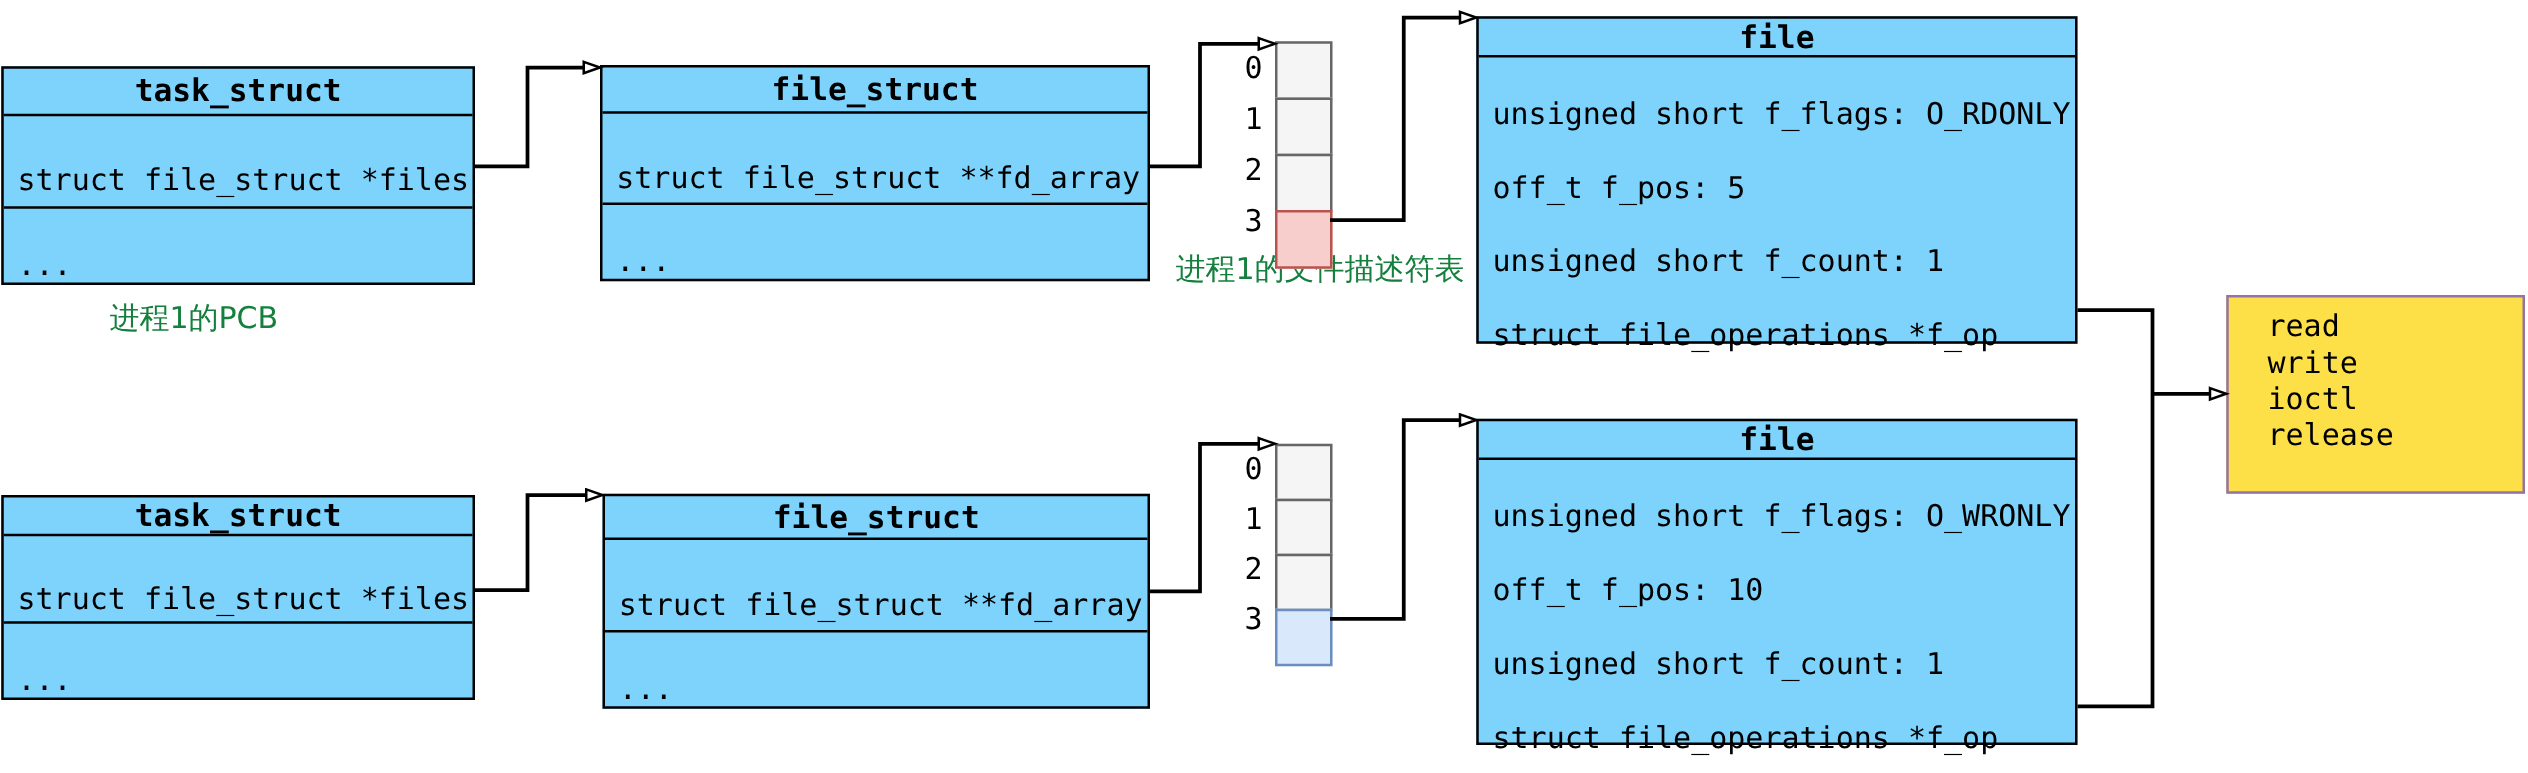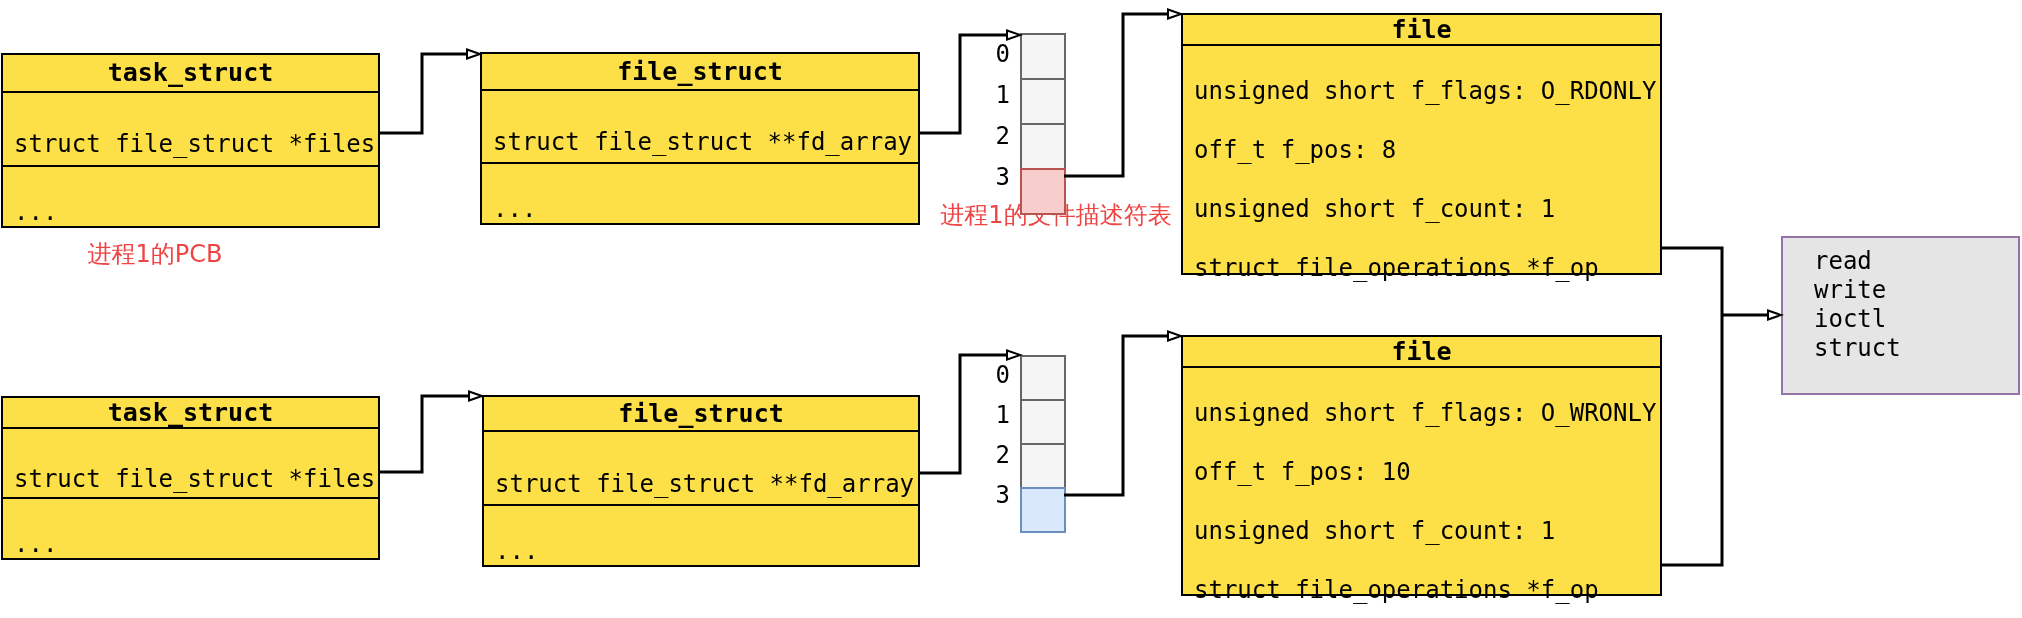--- a/index.html
+++ b/index.html
@@ -1,34 +1,34 @@
 <!DOCTYPE html>
 <html><head>
 <meta charset="utf-8">
 <style>
   html,body{margin:0;padding:0;background:#fff;}
   #canvas{position:relative;width:2022px;height:618px;background:#ffffff;overflow:hidden;
           font-family:"DejaVu Sans Mono",monospace;color:#000;}
   .abs{position:absolute;box-sizing:border-box;}
-  .sbox{border:2px solid #000;background:#fde047;display:flex;flex-direction:column;}
+  .sbox{border:2px solid #000;background:#7dd3fc;display:flex;flex-direction:column;}
   .sbox .title{font-weight:bold;font-size:25px;display:flex;align-items:center;justify-content:center;
                border-bottom:2px solid #000;}
   .sbox .row{font-size:24px;display:flex;align-items:center;padding-left:11px;white-space:nowrap;margin-top:31px;}
   .sbox .row.divided{border-bottom:2px solid #000;}
   .sbox .row.grow{flex:1;}
   .fdcol{display:flex;flex-direction:column;}
   .fdcell{width:42px;height:43px;border:2px solid #666;background:#f5f5f5;}
   .fdcell + .fdcell{margin-top:-2px;}
   .fdcell.hl-red{background:#f8cecc;border-color:#b85450;position:relative;z-index:2;}
   .fdcell.hl-blue{background:#dae8fc;border-color:#6c8ebf;position:relative;z-index:2;}
   .idxcol{display:flex;flex-direction:column;align-items:flex-end;font-size:24px;}
   .idxcol div{display:flex;align-items:center;}
-  .redlabel{color:#ef4444;font-size:24px;text-align:center;white-space:nowrap;
+  .redlabel{color:#15803d;font-size:24px;text-align:center;white-space:nowrap;
             font-family:"DejaVu Sans","Liberation Sans",sans-serif;}
-  .fopsbox{background:#e5e5e5;border:2px solid #9673a6;font-size:24px;line-height:29px;
+  .fopsbox{background:#fde047;border:2px solid #9673a6;font-size:24px;line-height:29px;
            padding:9px 0 0 31px;}
   .fopstitle{font-size:24px;text-align:center;white-space:nowrap;}
   svg.wires{position:absolute;left:0;top:0;pointer-events:none;z-index:5;}
 </style>
 </head>
 <body>
 
 <div id="canvas">
 
   <div class="abs sbox" style="left:1px;top:53px;width:379px;height:175px;">
@@ -54,21 +54,21 @@
     <div class="fdcell"></div>
     <div class="fdcell"></div>
     <div class="fdcell"></div>
     <div class="fdcell hl-red"></div>
   </div>
   <div class="abs redlabel" style="left:928px;top:199px;width:256px;">进程1的文件描述符表</div>
 
   <div class="abs sbox" style="left:1181px;top:13px;width:481px;height:262px;">
     <div class="title" style="height:52px;">file</div>
     <div class="row grow">unsigned short f_flags: O_RDONLY</div>
-    <div class="row grow">off_t f_pos: 8</div>
+    <div class="row grow">off_t f_pos: 5</div>
     <div class="row grow">unsigned short f_count: 1</div>
     <div class="row grow">struct file_operations *f_op</div>
   </div>
 
   <div class="abs sbox" style="left:1px;top:396px;width:379px;height:164px;">
     <div class="title" style="height:47px;">task_struct</div>
     <div class="row divided" style="height:62px;">struct file_struct *files</div>
     <div class="row grow">...</div>
   </div>
 
@@ -96,21 +96,21 @@
     <div class="row grow">unsigned short f_flags: O_WRONLY</div>
     <div class="row grow">off_t f_pos: 10</div>
     <div class="row grow">unsigned short f_count: 1</div>
     <div class="row grow">struct file_operations *f_op</div>
   </div>
 
   <div class="abs fopsbox" style="left:1781px;top:236px;width:239px;height:159px;">
     <div>read</div>
     <div>write</div>
     <div>ioctl</div>
-    <div>struct</div>
+    <div>release</div>
   </div>
 
   <svg class="wires" width="2022" height="618" viewBox="0 0 2022 618">
     <defs>
       <marker id="arrowO" markerUnits="userSpaceOnUse" markerWidth="18" markerHeight="14" refX="2" refY="6" orient="auto">
         <path d="M2,1.5 L15,6 L2,10.5 Z" fill="#ffffff" stroke="#000000" stroke-width="2"></path>
       </marker>
     </defs>
     <path d="M380,133 H422 V54 H467" fill="none" stroke="#000" stroke-width="3" marker-end="url(#arrowO)"></path>
     <path d="M920,133 H960 V35 H1007" fill="none" stroke="#000" stroke-width="3" marker-end="url(#arrowO)"></path>

